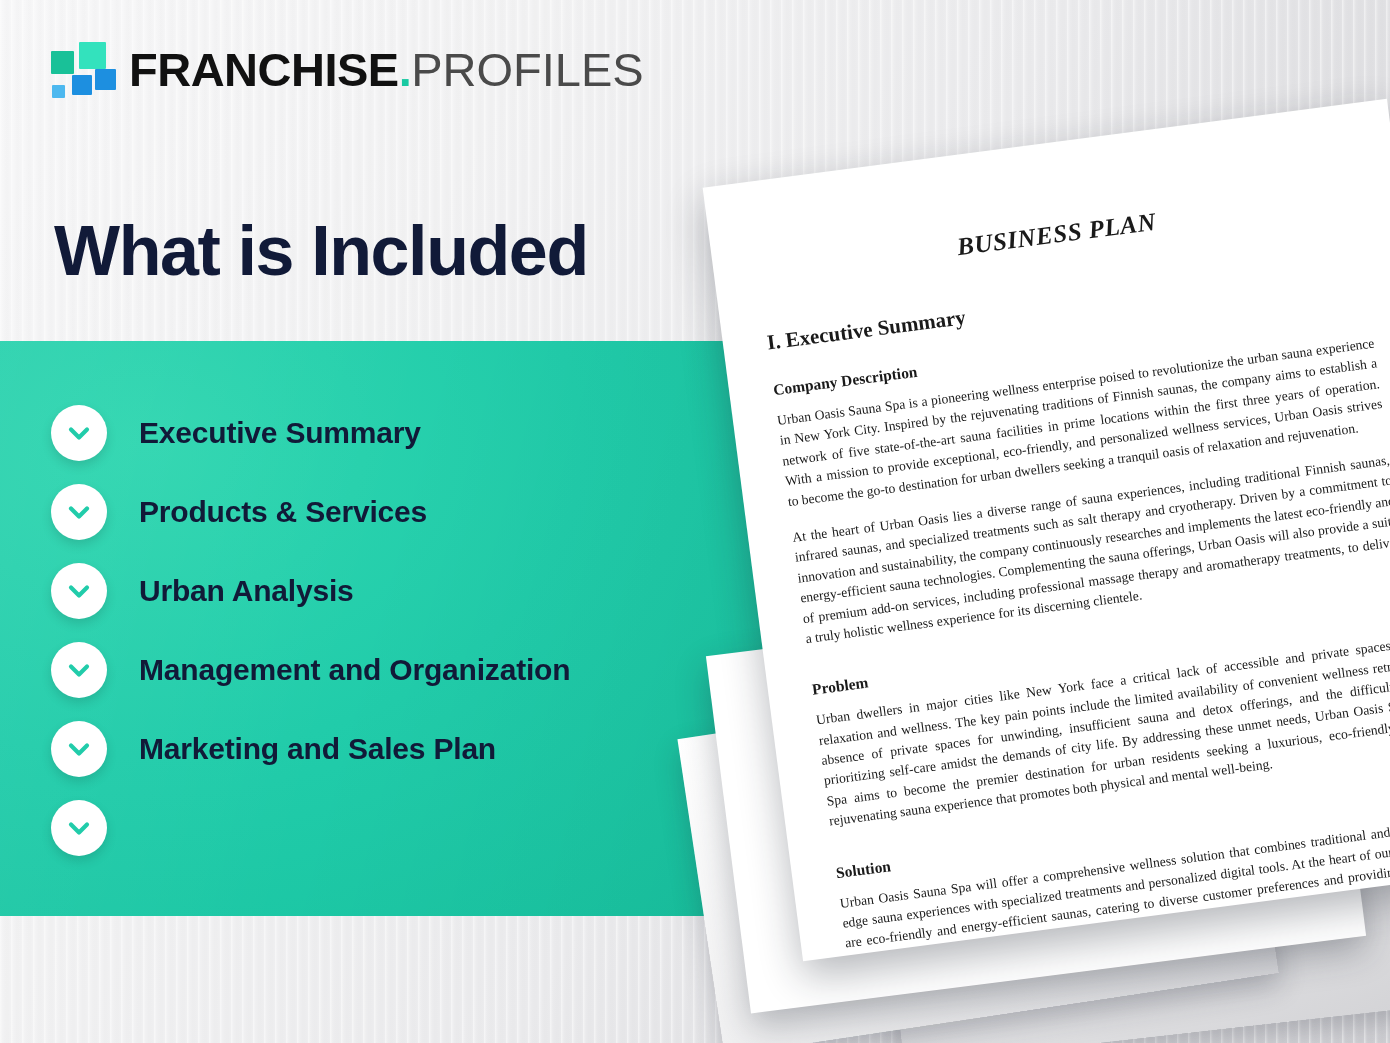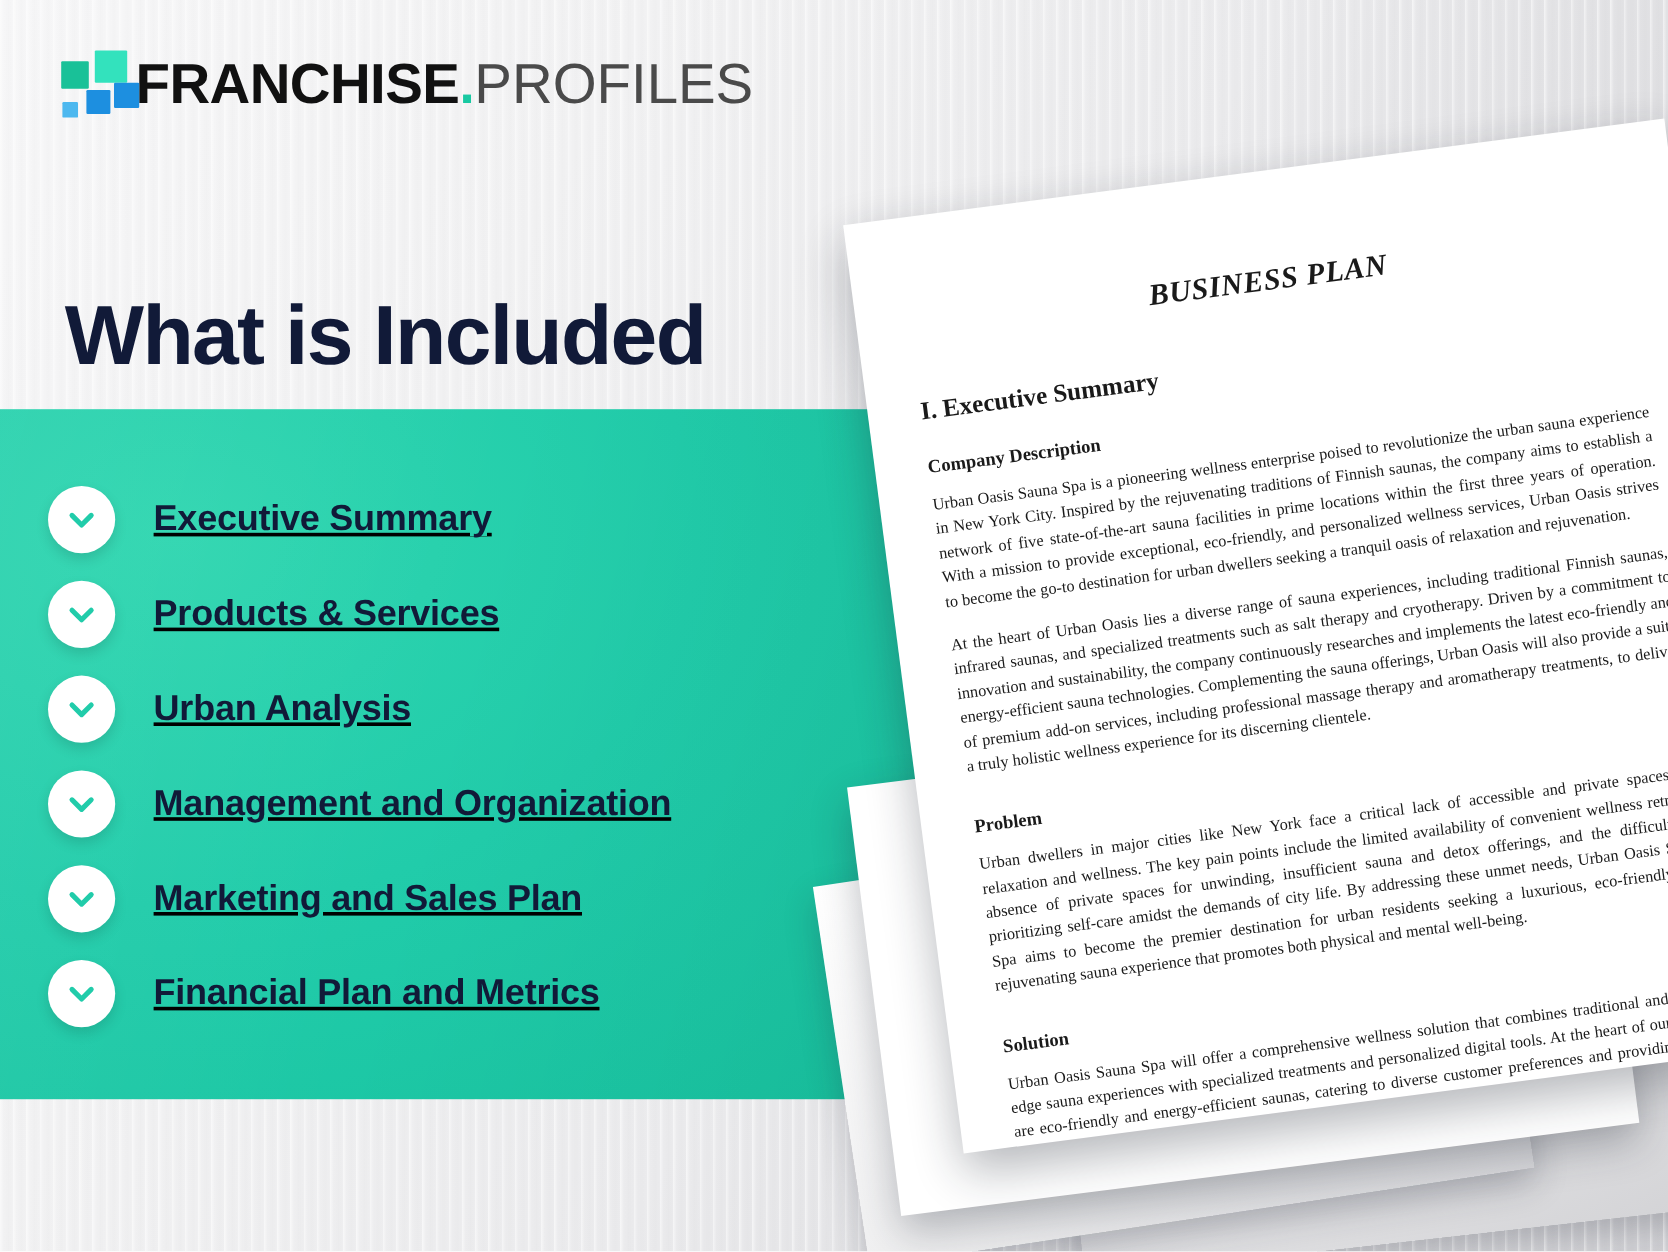--- a/index.html
+++ b/index.html
@@ -32,21 +32,21 @@
     pointer-events: none;
   }
 
   
   .logo {
     position: absolute;
     left: 45px;
     top: 40px;
     display: flex;
     align-items: center;
-    gap: 6px;
+    gap: 22px;
   }
   .logo-mark {
     position: relative;
     width: 62px;
     height: 58px;
   }
   .logo-mark i {
     position: absolute;
     display: block;
     border-radius: 1px;
@@ -73,21 +73,20 @@
   
   .headline {
     position: absolute;
     left: 54px;
     top: 216px;
     font-size: 70px;
     font-weight: 700;
     letter-spacing: -1.4px;
     color: #111a38;
     line-height: 1;
-    margin-top: 28px;
   }
 
   
   .teal-band {
     position: absolute;
     left: 0;
     top: 341px;
     width: 806px;
     height: 575px;
     background: radial-gradient(120% 120% at 18% 18%, #2fd6b0 0%, #21ccaa 45%, #17c29f 100%);
@@ -95,25 +94,24 @@
   .teal-band::after {
     
     content: "";
     position: absolute;
     inset: 0;
     background: linear-gradient(105deg, rgba(255,255,255,0.06) 0%, rgba(0,0,0,0.0) 45%, rgba(0,0,0,0.055) 100%);
   }
 
   .check-list {
     position: absolute;
-    left: 40px;
+    left: 51px;
     top: 393px;
     width: 720px;
     z-index: 4;
-    text-decoration: underline;
   }
   .check-row {
     display: flex;
     align-items: center;
     height: 79px;
     gap: 32px;
   }
   .chev-circle {
     flex: 0 0 auto;
     width: 56px;
@@ -309,21 +307,20 @@
       </span>
       <span class="check-label">Marketing and Sales Plan</span>
     </div>
 
     <div class="check-row">
       <span class="chev-circle">
         <svg width="34" height="34" viewBox="0 0 34 34" aria-hidden="true">
           <path d="M9 13.5 L17 21.5 L25 13.5" fill="none" stroke="#21ccaa" stroke-width="4.2" stroke-linecap="round" stroke-linejoin="round"></path>
         </svg>
       </span>
-      <span class="check-label">Financial Plan and Metrics</span>
     </div>
 
   </div>
 
   <div class="papers">
 
     <div class="sheet sheet-d"></div>
     <div class="sheet sheet-c"></div>
 
     <div class="sheet sheet-b">

